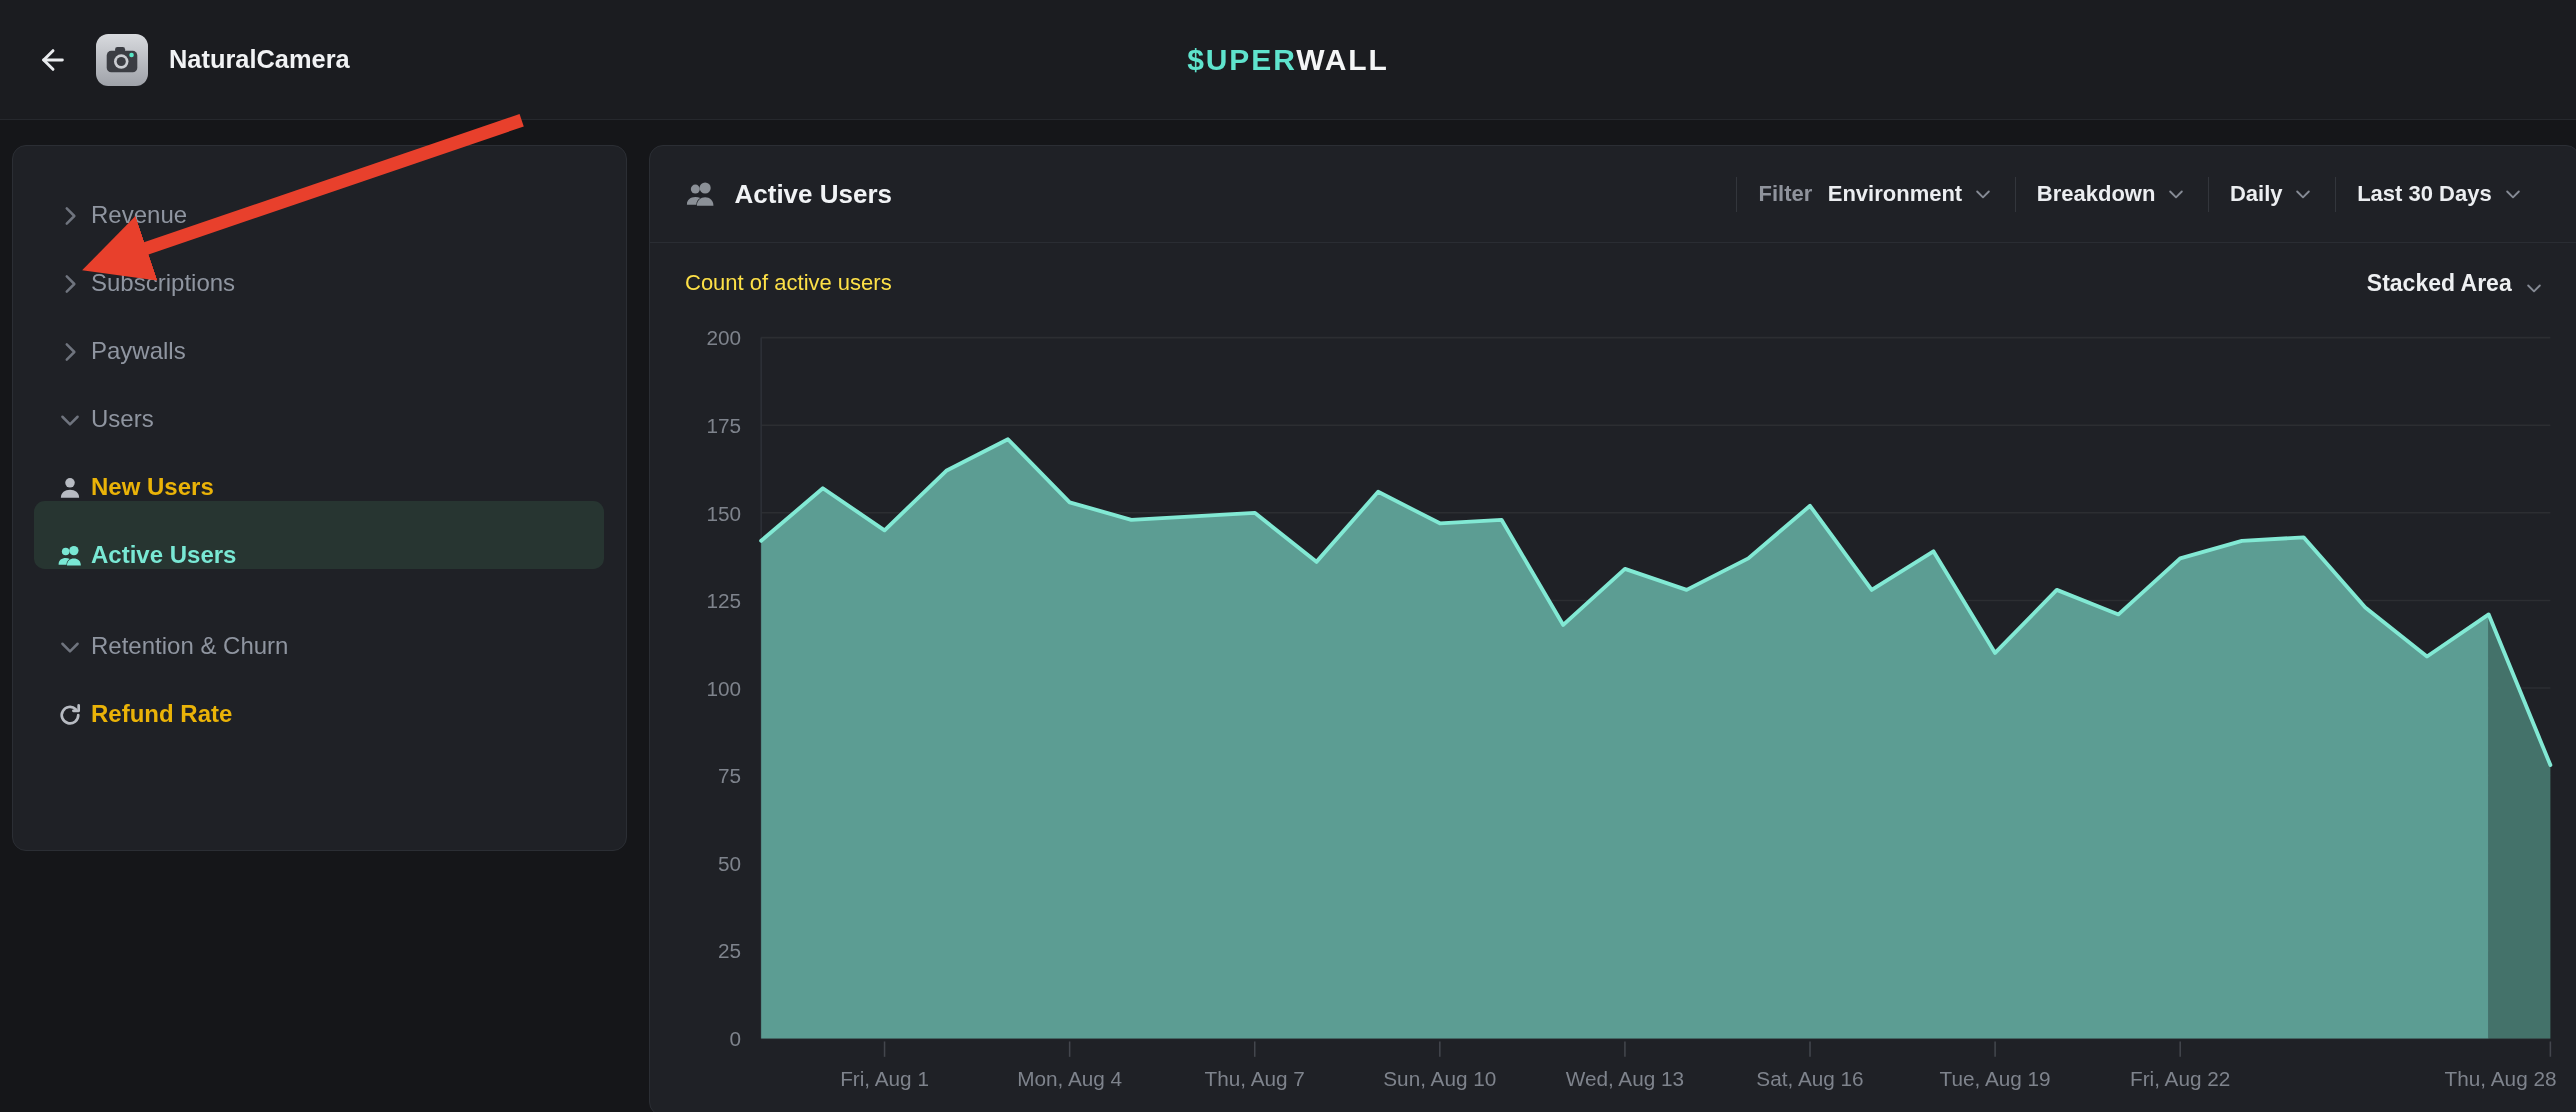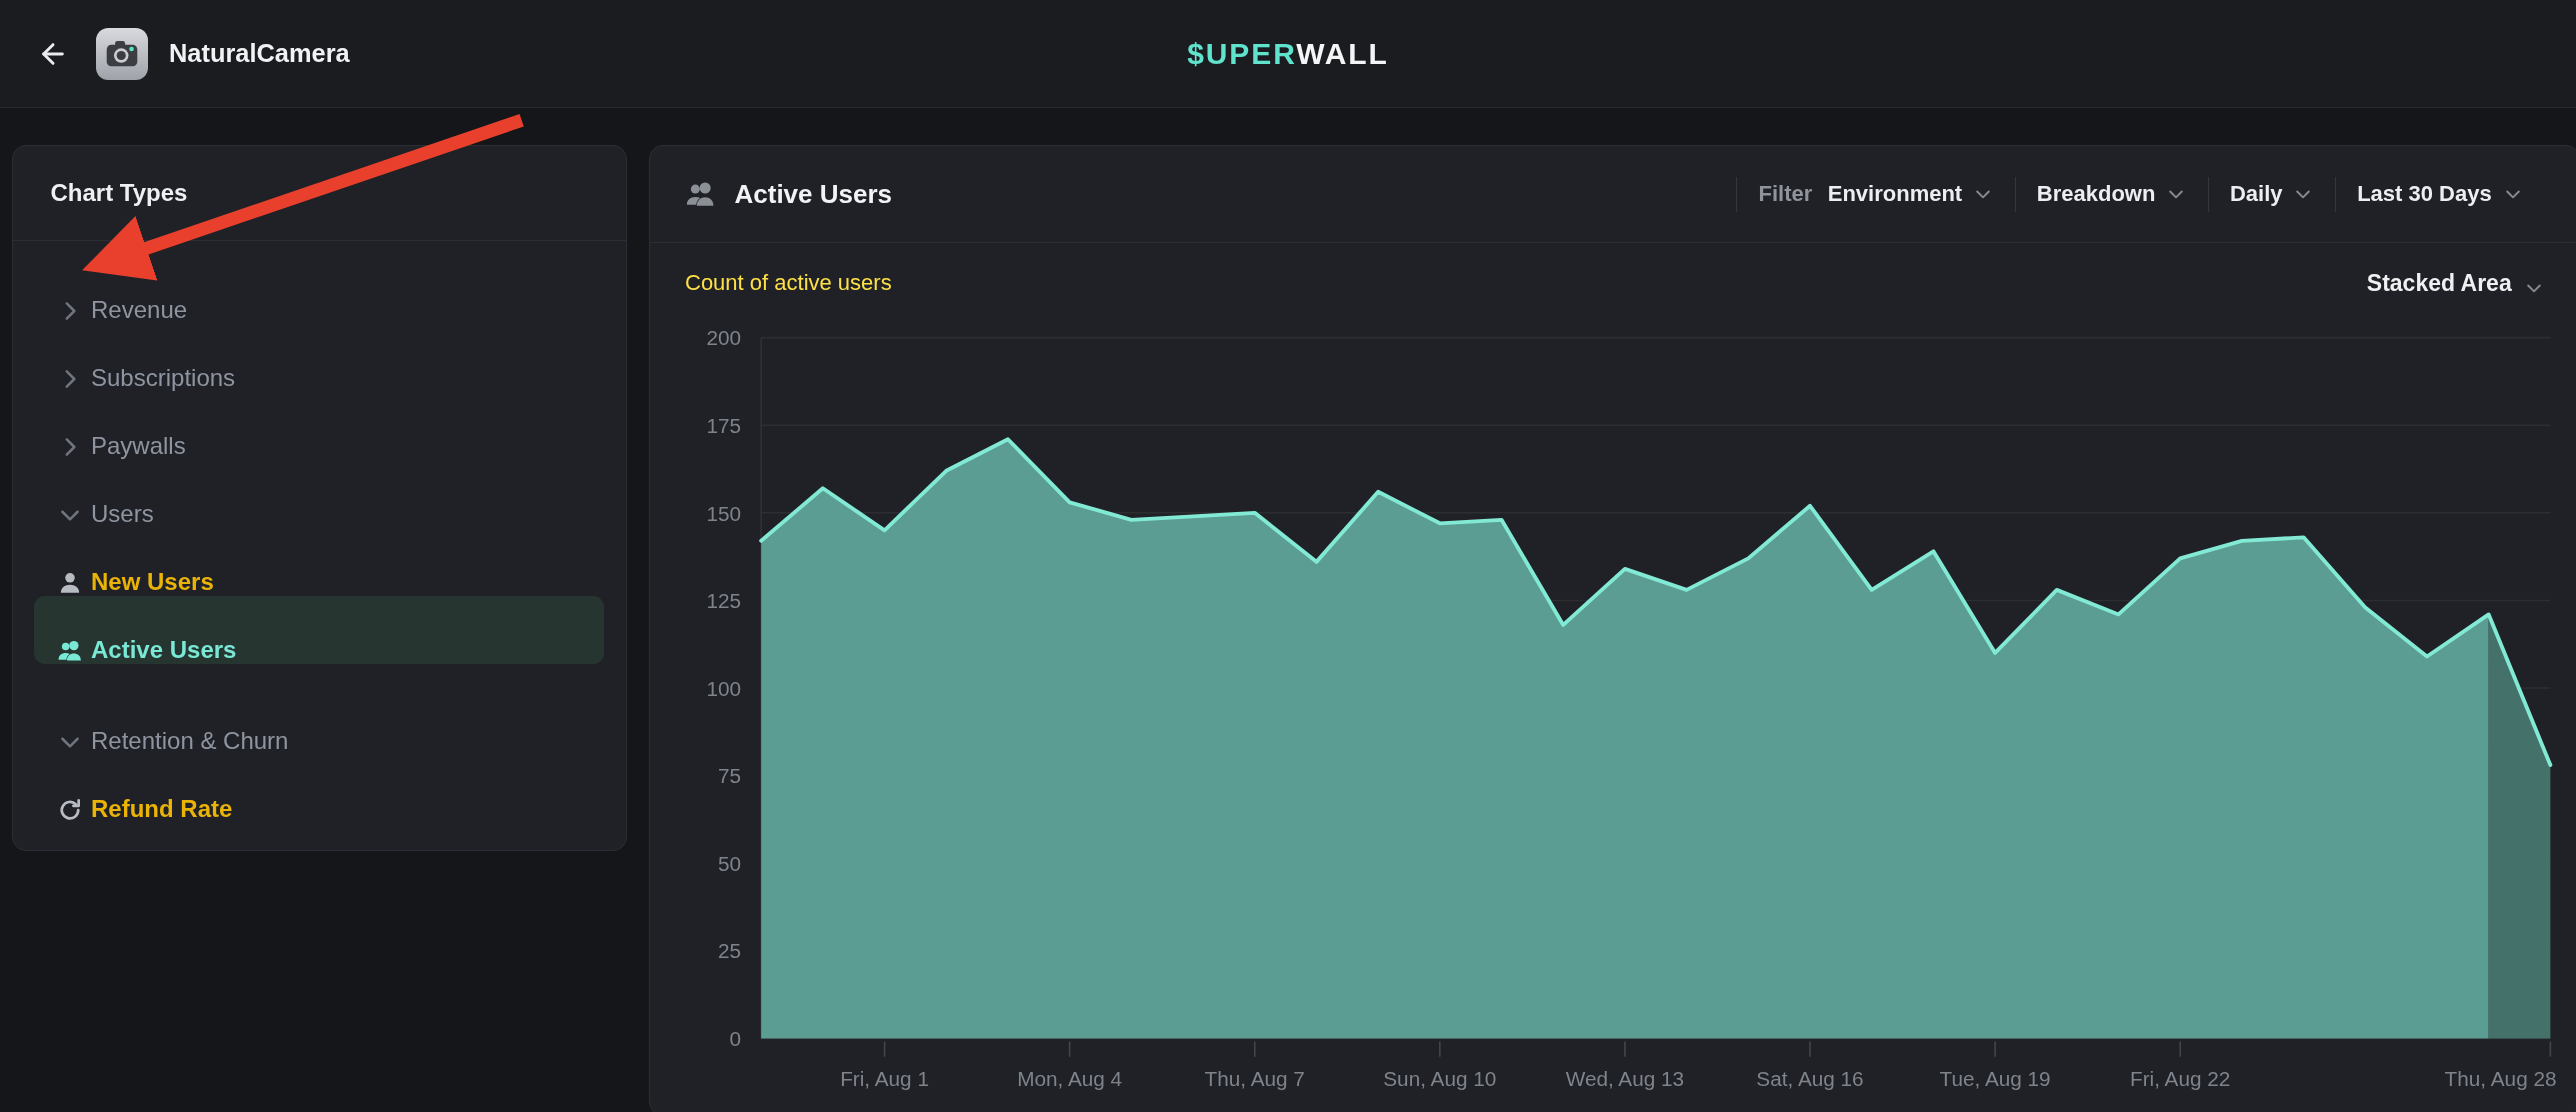--- a/index.html
+++ b/index.html
@@ -4,21 +4,21 @@
 <style>
   * { box-sizing: border-box; }
   html,body { margin:0; padding:0; }
   body {
     width:2576px; height:1113px; overflow:hidden; position:relative;
     background:#151619; color:#ecedef;
     font-family:"Liberation Sans", sans-serif;
   }
   
   .topbar{
-    position:absolute; top:0; left:0; right:0; height:108px;
+    position:absolute; top:0; left:0; right:0; height:120px;
     background:#1b1c20; border-bottom:0.8px solid #26282d;
     display:flex; align-items:center; padding:16px 32px;
   }
   .back-btn{ width:42px; height:42px; display:flex; align-items:center; justify-content:center; color:#e9ebee; cursor:pointer; }
   .app-icon{ width:52px; height:52px; margin-left:21.5px; flex:0 0 52px; }
   .app-title{ margin-left:21.5px; font-size:25.4px; font-weight:600; color:#f1f2f4; }
   .logo{ position:absolute; left:50%; top:50%; transform:translate(-50%,-50%);
          font-size:30px; font-weight:800; letter-spacing:1.9px; white-space:nowrap;}
   .logo .p1{ color:#5fe3cd; } .logo .p2{ color:#f4f5f6; }
 
@@ -86,21 +86,20 @@
       <circle cx="46.5" cy="27.5" r="3" fill="#58e6c6"></circle>
     </svg>
   </div>
   <div class="app-title">NaturalCamera</div>
   <div class="logo">
     <span class="p1">$UPER</span><span class="p2">WALL</span>
   </div>
 </div>
 
 <div class="card" id="sidebar">
-  <div class="side-head">Chart Types</div>
   <div class="side-list" id="side-list">
       <div class="srow group">
         <span class="ic">
           <svg viewBox="0 0 24 24" fill="none" stroke="currentColor" stroke-width="2.3" stroke-linecap="round" stroke-linejoin="round">
             <path d="M9 5l7 7-7 7"></path>
           </svg>
         </span>
         <span>Revenue</span>
       </div>
       <div class="srow group">

